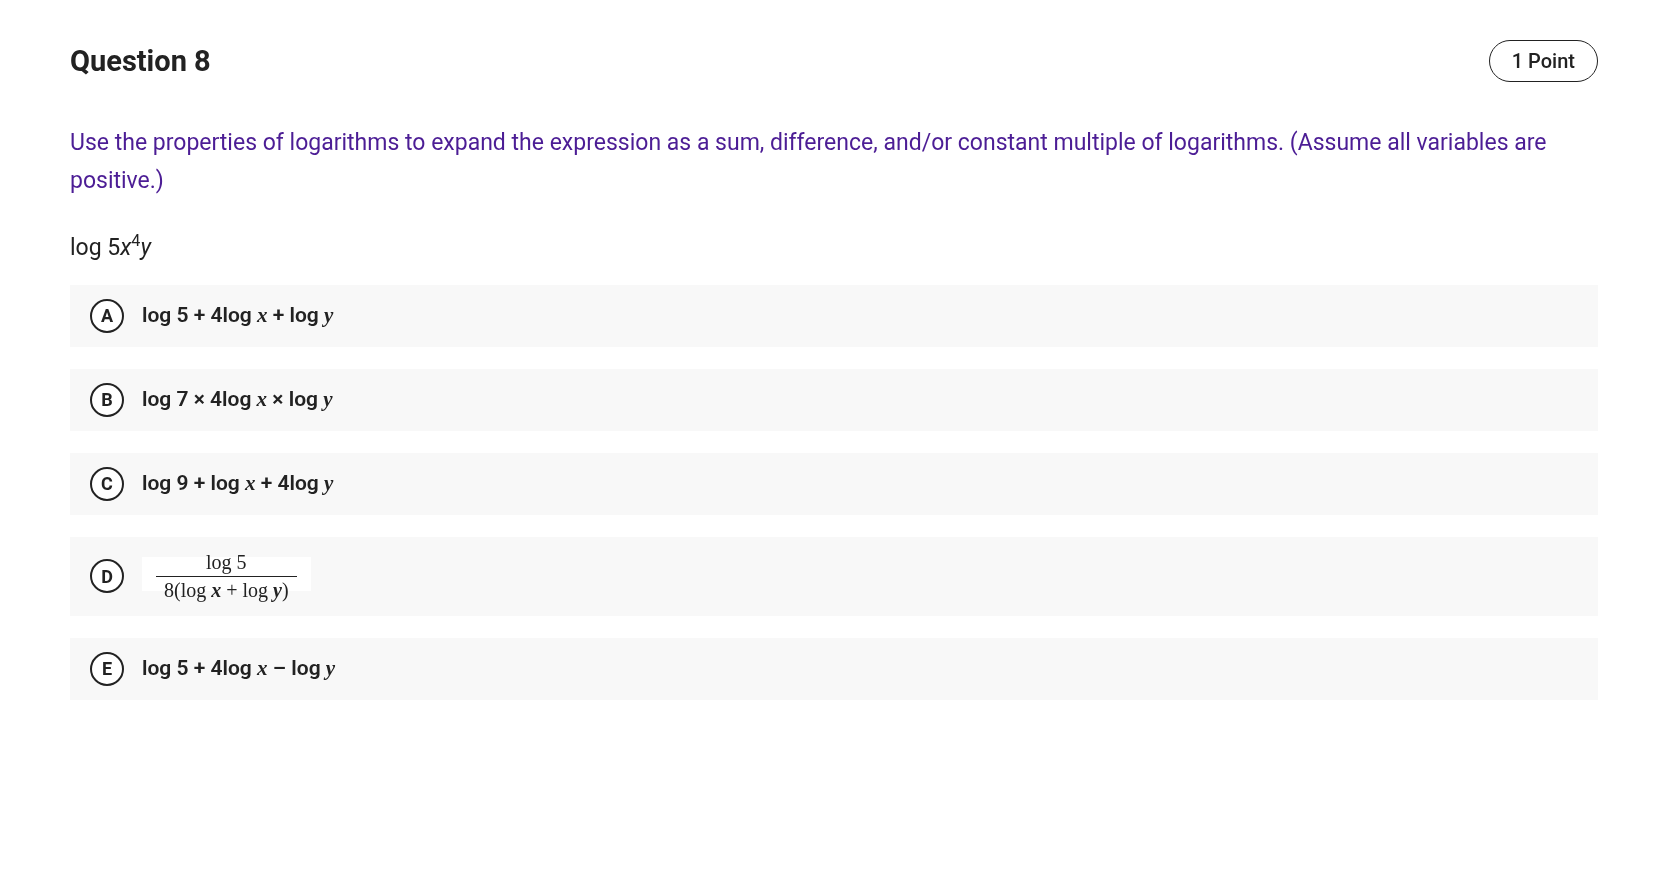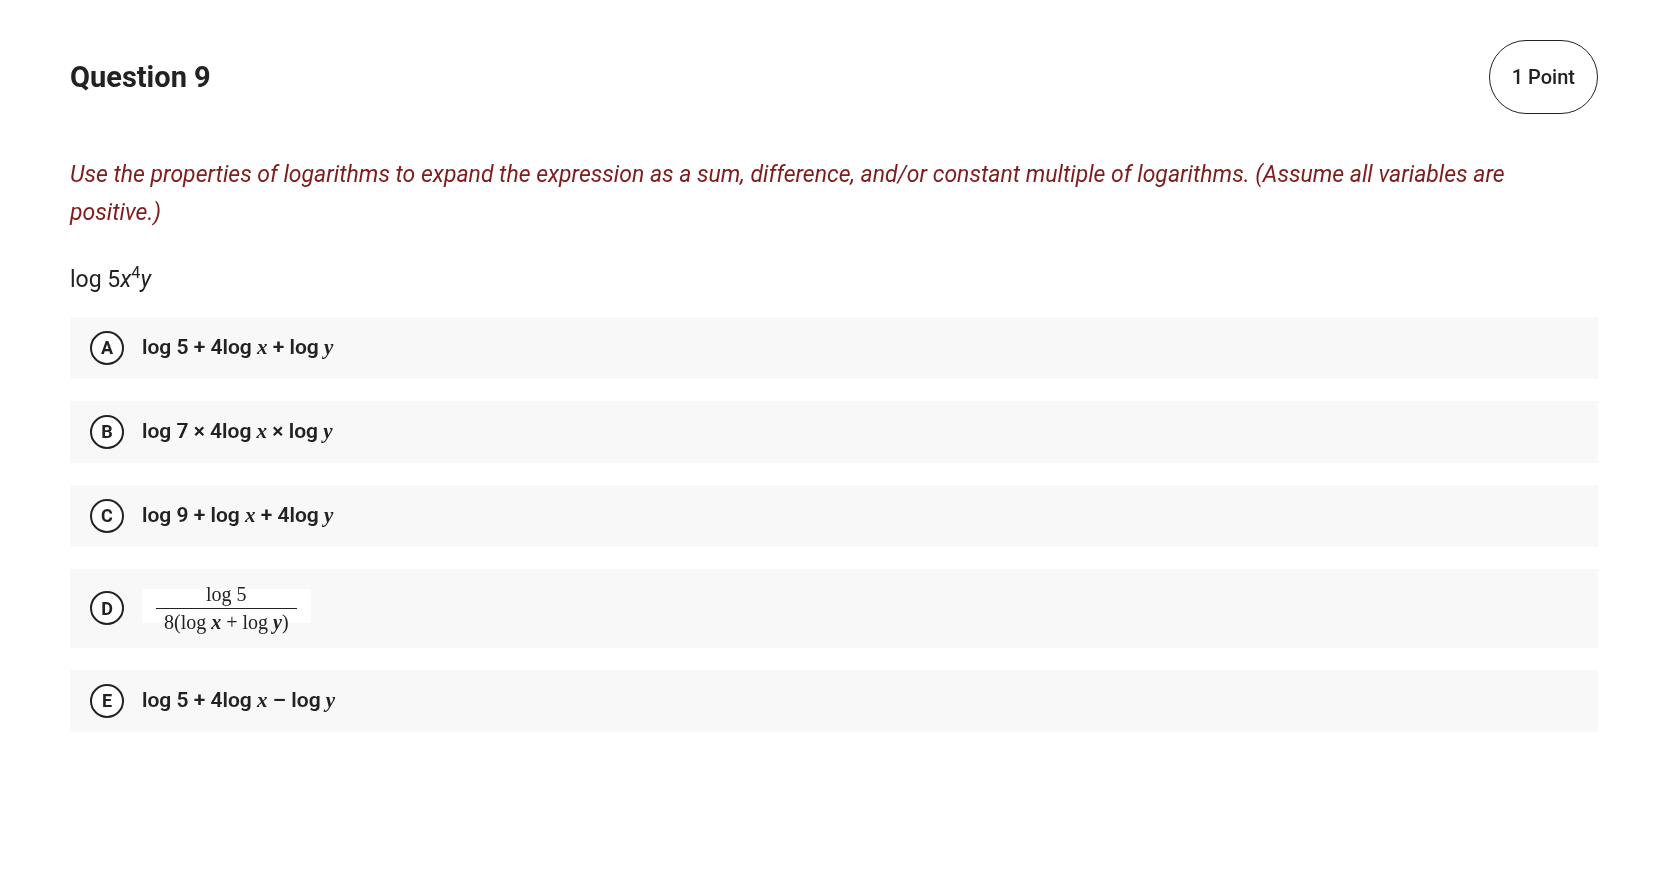--- a/index.html
+++ b/index.html
@@ -20,30 +20,29 @@
     align-items: center;
     margin-bottom: 42px;
   }
   .qtitle {
     font-size: 29px;
     font-weight: 700;
   }
   .points-badge {
     border: 1.5px solid #222;
     border-radius: 999px;
-    padding: 24px 22px;
+    padding: 8px 22px;
     font-size: 20px;
     font-weight: 500;
   }
   .prompt {
     font-size: 23px;
     line-height: 1.65;
     margin-bottom: 34px;
-    color: #7f1d1d;
-    font-style: italic;
+    color: #4c1d95;
   }
   .expr {
     font-size: 23px;
     margin-bottom: 24px;
   }
   .expr .it { font-style: italic; }
   .expr sup { font-size: 0.7em; vertical-align: super; line-height: 0; }
   .options {
     display: flex;
     flex-direction: column;
@@ -96,21 +95,21 @@
     padding: 2px 8px 0 8px;
   }
   .frac .it { font-style: italic; }
 </style>
 </head>
 <body>
 
 <div class="page">
 
   <div class="header-row">
-    <div class="qtitle">Question 9</div>
+    <div class="qtitle">Question 8</div>
     <div class="points-badge">1 Point</div>
   </div>
 
   <div class="prompt">Use the properties of logarithms to expand the expression as a sum, difference, and/or constant multiple of logarithms. (Assume all variables are positive.)</div>
 
   <div class="expr">
     <span>log 5</span><span class="it">x</span><sup>4</sup><span class="it">y</span>
   </div>
 
   <div class="options">

